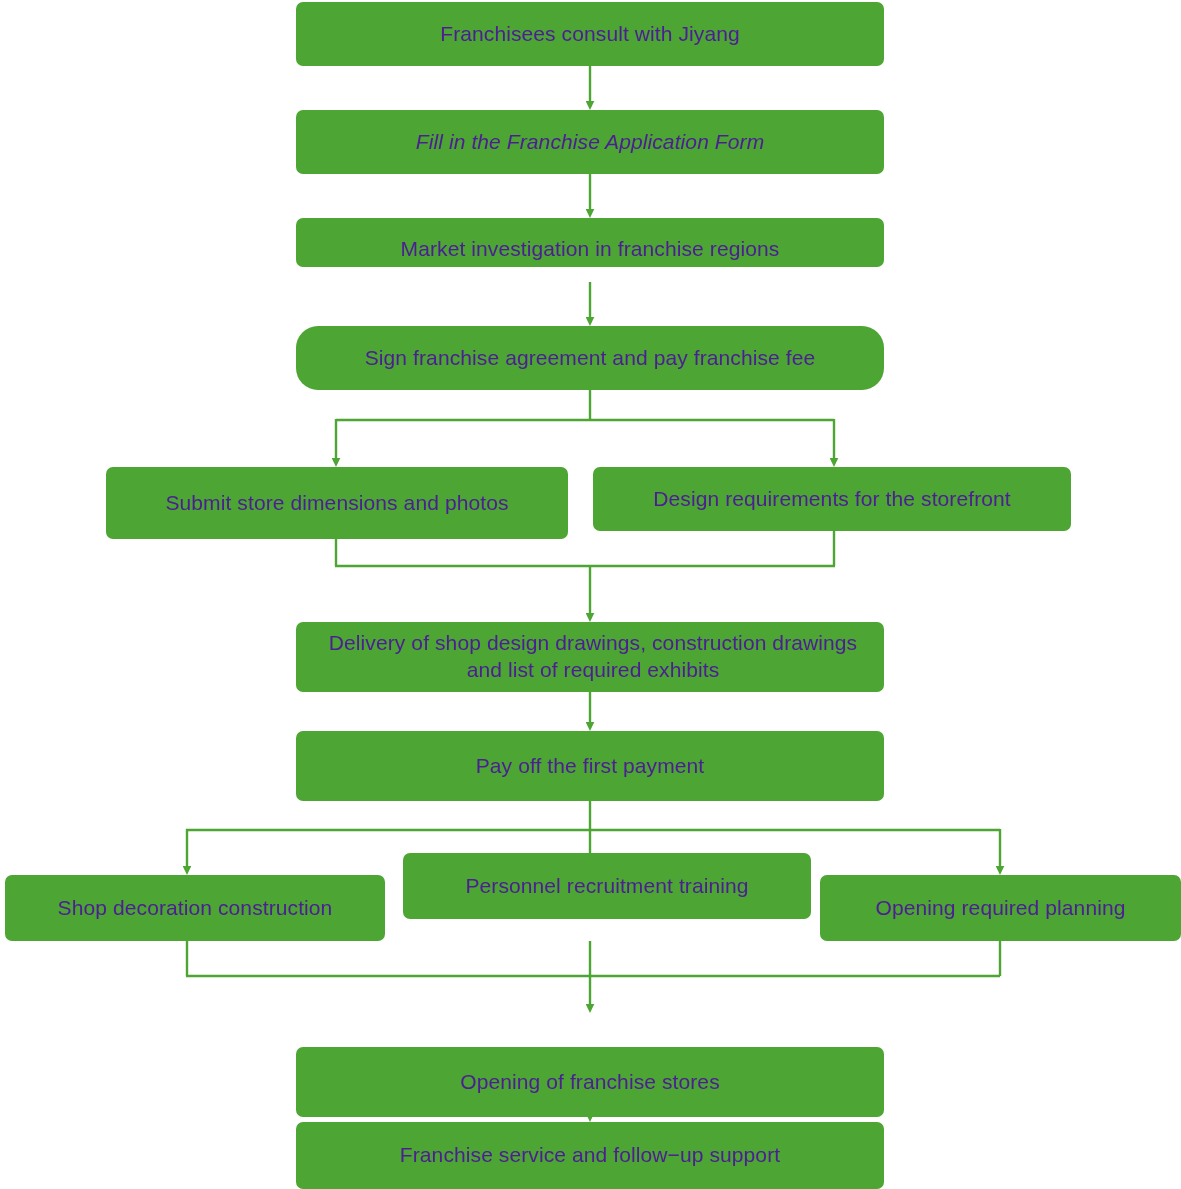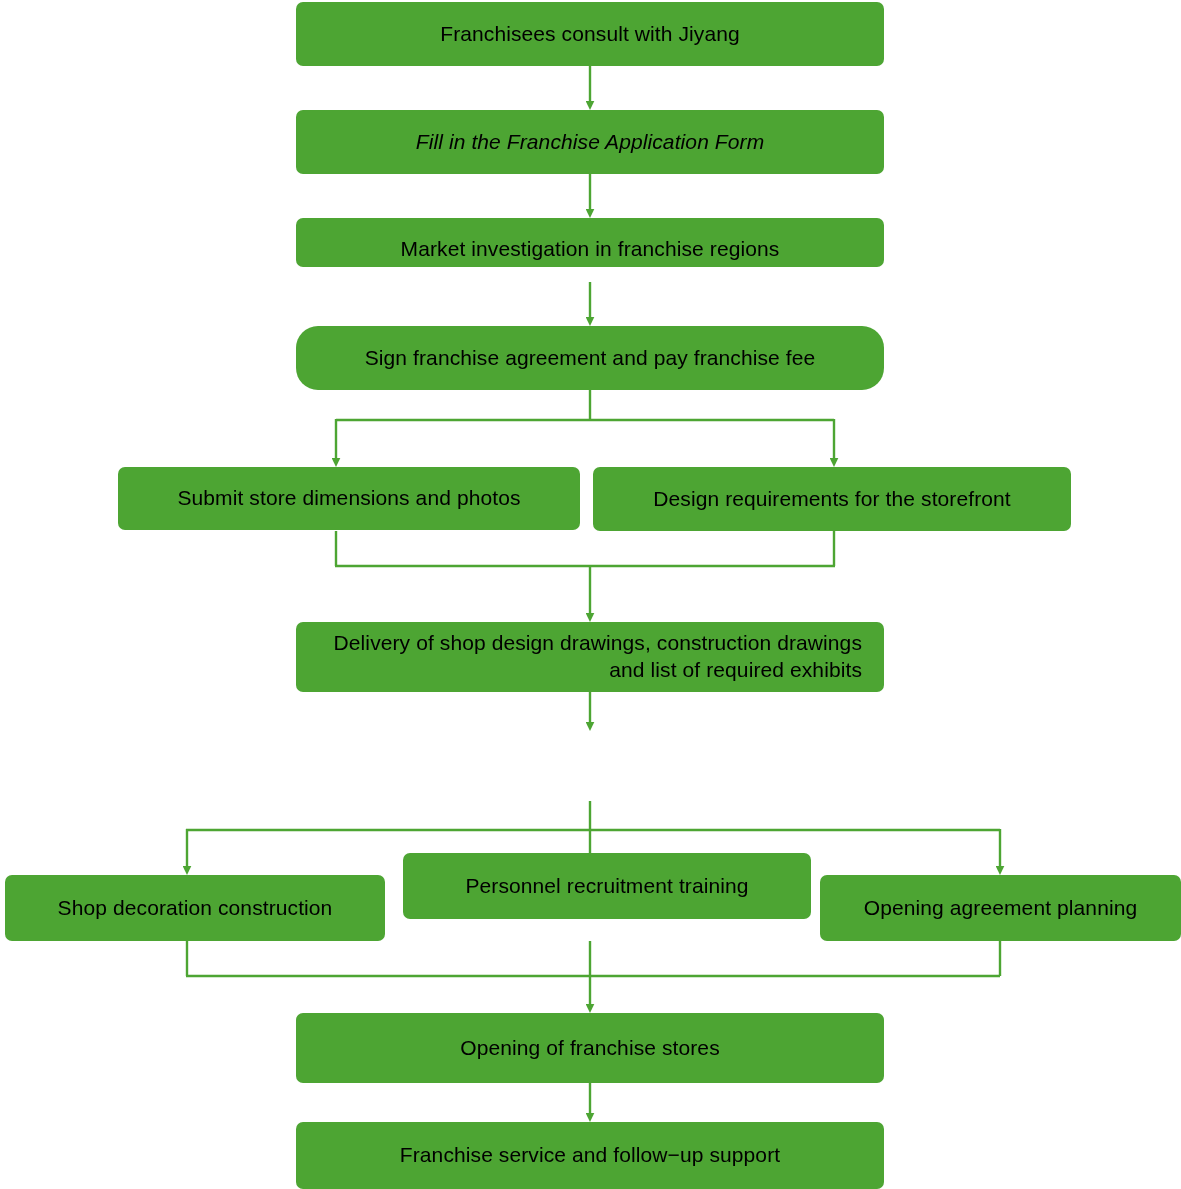--- a/index.html
+++ b/index.html
@@ -24,21 +24,21 @@
     top: 0;
     width: 1181px;
     height: 1189px;
     pointer-events: none;
   }
   .node {
     position: absolute;
     box-sizing: border-box;
     background: #4da533;
     border-radius: 7px;
-    color: #000000;
+    color: #4c1d95;
     display: flex;
     align-items: center;
     justify-content: center;
     font-size: 21px;
     font-weight: 400;
     line-height: 1.28;
     letter-spacing: 0.1px;
     padding: 4px 18px;
     text-align: center;
     -webkit-font-smoothing: antialiased;
@@ -47,21 +47,21 @@
     justify-content: flex-start;
     text-align: left;
     padding-left: 28px;
     padding-right: 22px;
   }
   .node-label {
     display: block;
     width: 100%;
   }
   .node.align-left .node-label {
-    text-align: right;
+    text-align: center;
   }
 </style>
 </head>
 <body>
 
 <div id="flow-root">
 
   <svg id="flow-svg" viewBox="0 0 1181 1189" xmlns="http://www.w3.org/2000/svg">
     <defs>
       <marker id="arrowhead" markerWidth="10" markerHeight="9" refX="0.4" refY="4.5" orient="auto" markerUnits="userSpaceOnUse">
@@ -114,46 +114,49 @@
   </div>
 
   <div class="node" style="left:296px; top:218px; width:588px; height:49px;align-items:flex-end;">
     <span class="node-label">Market investigation in franchise regions</span>
   </div>
 
   <div class="node" style="left:296px; top:326px; width:588px; height:64px;border-radius:22px;">
     <span class="node-label">Sign franchise agreement and pay franchise fee</span>
   </div>
 
-  <div class="node" style="left:106px; top:467px; width:462px; height:63px;margin-left:12px;">
+  <div class="node" style="left:106px; top:467px; width:462px; height:72px;">
     <span class="node-label">Submit store dimensions and photos</span>
   </div>
 
   <div class="node" style="left:593px; top:467px; width:478px; height:64px;">
     <span class="node-label">Design requirements for the storefront</span>
   </div>
 
   <div class="node align-left" style="left:296px; top:622px; width:588px; height:70px;">
     <span class="node-label">Delivery of shop design drawings, construction drawings and list of required exhibits</span>
   </div>
 
+  <div class="node" style="left:296px; top:731px; width:588px; height:70px;">
+    <span class="node-label">Pay off the first payment</span>
+  </div>
 
   <div class="node" style="left:5px; top:875px; width:380px; height:66px;justify-content:flex-end;">
     <span class="node-label">Shop decoration construction</span>
   </div>
 
   <div class="node" style="left:403px; top:853px; width:408px; height:66px;justify-content:flex-end;">
     <span class="node-label">Personnel recruitment training</span>
   </div>
 
   <div class="node" style="left:820px; top:875px; width:361px; height:66px;">
-    <span class="node-label">Opening agreement planning</span>
+    <span class="node-label">Opening required planning</span>
   </div>
 
-  <div class="node" style="left:296px; top:1013px; width:588px; height:70px;">
+  <div class="node" style="left:296px; top:1047px; width:588px; height:70px;">
     <span class="node-label">Opening of franchise stores</span>
   </div>
 
   <div class="node" style="left:296px; top:1122px; width:588px; height:67px;">
     <span class="node-label">Franchise service and follow−up support</span>
   </div>
 
 </div>
 
 </body></html>

